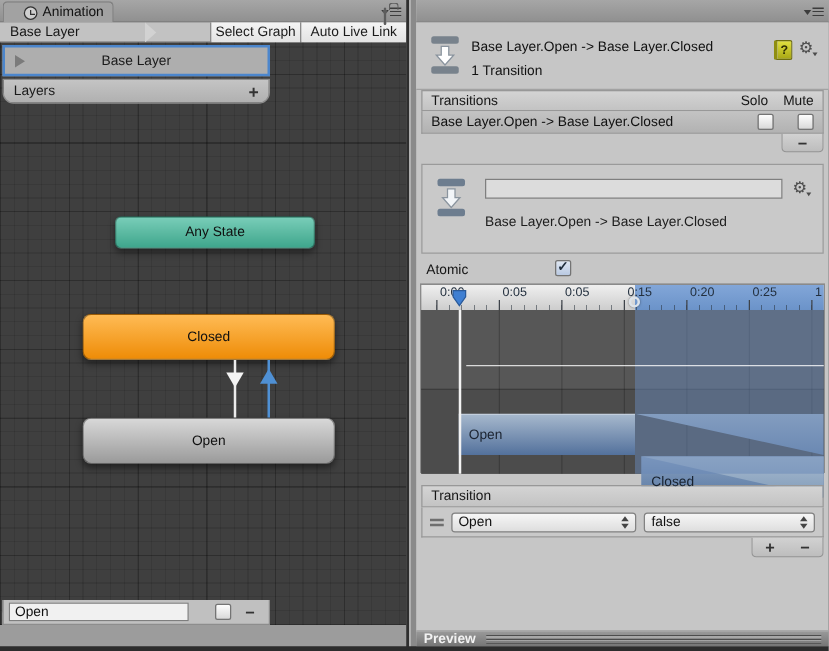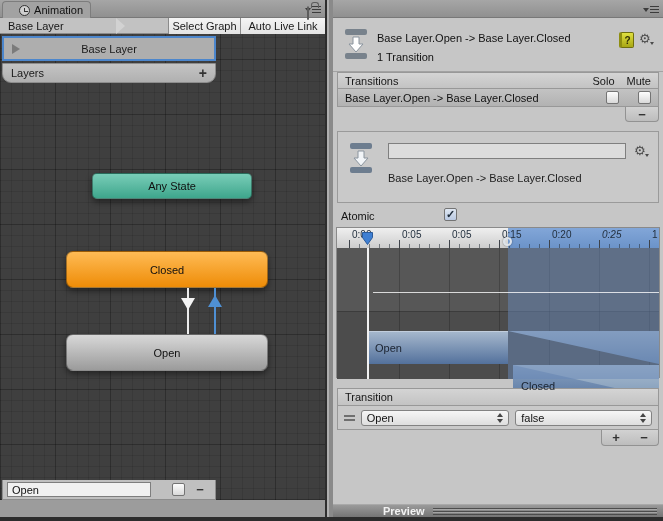--- a/index.html
+++ b/index.html
@@ -145,21 +145,21 @@
               display:flex; align-items:center; padding:0 5px; color:#111; }
   .dd-param { width:152px; }
   .dd-value { width:140px;text-align:right; }
   .cond-footer { left:268px; top:430px; width:58px; height:16px; background:linear-gradient(#d2d2d2,#bdbdbd);
                  border:1px solid #929292; border-top:none; border-radius:0 0 4px 4px; display:flex; }
   .cond-footer .mini-btn { flex:1; font-size:13px; }
 
   
   .preview-bar { left:0; top:504px; width:330px; height:13px; background:linear-gradient(#9a9a9a,#757575);
                  border-top:1px solid #a9a9a9; display:flex; align-items:center; padding:0 6px; }
-  .preview-label { font-weight:bold; color:#f2f2f2;margin-left:44px; }
+  .preview-label { font-weight:bold; color:#f2f2f2; }
   .preview-grip { flex:1; margin-left:8px; height:7px;
                   background:repeating-linear-gradient(rgba(70,70,70,0.9) 0 1px, rgba(190,190,190,0.55) 1px 2px, transparent 2px 3px); }
   .bottom-strip { left:0; top:517px; width:663px; height:4px; background:#2c2c2c; }
 
   .clock-icon { position:relative; width:11px; height:11px; border:1px solid #323232; border-radius:50%; background:#cfcfcf; }
   .clock-icon::before { content:""; position:absolute; left:4px; top:2px; width:1px; height:4px; background:#323232; }
   .clock-icon::after  { content:""; position:absolute; left:4px; top:5px; width:4px; height:1px; background:#323232; }
   .animator-icon { position:relative; width:12px; height:11px; }
   .animator-icon .d1 { left:0; top:0; width:4px; height:4px; background:#5f7f9f; position:absolute; }
   .animator-icon .d2 { left:7px; top:1px; width:4px; height:4px; background:#3f6f9f; position:absolute; }
@@ -323,21 +323,21 @@
         <div class="tl-tick" style="left:112px;"></div>
         <div class="tl-tick" style="left:162px;"></div>
         <div class="tl-tick" style="left:212px;"></div>
         <div class="tl-tick" style="left:262px;"></div>
         <div class="tl-tick" style="left:312px;"></div>
         <span class="tl-ticklabel" style="left:15px;">0:00</span>
         <span class="tl-ticklabel" style="left:65px;">0:05</span>
         <span class="tl-ticklabel" style="left:115px;">0:05</span>
         <span class="tl-ticklabel" style="left:165px;">0:15</span>
         <span class="tl-ticklabel" style="left:215px;">0:20</span>
-        <span class="tl-ticklabel" style="left:265px;font-style:italic;">0:25</span>
+        <span class="tl-ticklabel" style="left:265px;">0:25</span>
         <span class="tl-ticklabel" style="left:315px;">1</span>
         <svg class="tl-playhead" width="13" height="15" viewBox="0 0 13 15">
           <path d="M1.5 1.5 h10 v5 l-5 7 -5 -7 z" fill="#3f7fd2" stroke="#2a5a9a" stroke-width="1"></path>
         </svg>
         <div class="tl-circle"></div>
       </div>
     </div>
 
     <div class="abs sect-hdr cond-hdr">
       <span>Transition</span>

